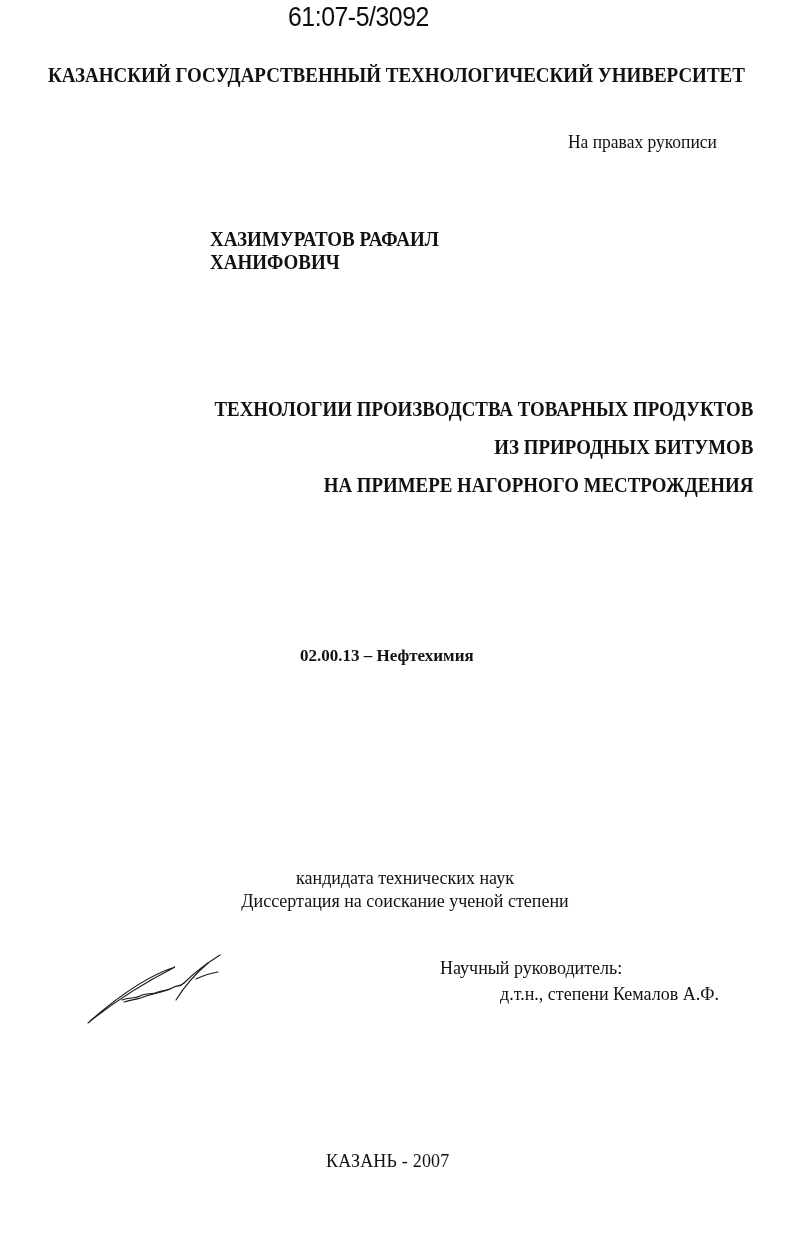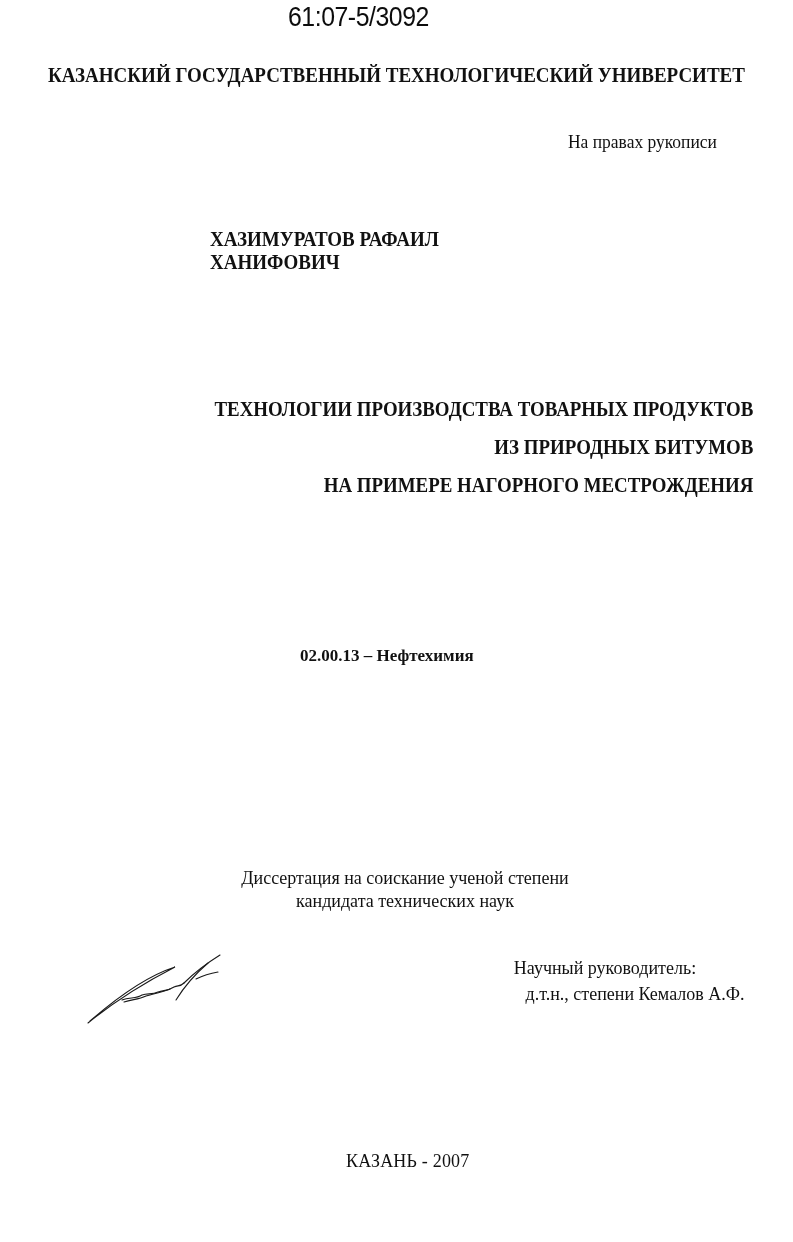--- a/index.html
+++ b/index.html
@@ -79,35 +79,34 @@
       text-align: center;
       font-size: 18px;
       line-height: 23px;
     }
     .advisor-block {
       top: 955px;
       left: 440px;
       width: 330px;
       font-size: 18px;
       line-height: 26px;
-      text-align: center;
     }
     .advisor-name {
       padding-left: 60px;
     }
     .signature {
       top: 945px;
       left: 80px;
       width: 160px;
       height: 85px;
     }
     .city-year {
       top: 1151px;
       font-size: 18px;
-      left: 346px;
+      left: 326px;
       width: 150px;
       text-align: left;
       letter-spacing: 0.2px;
     }
   </style>
 </head>
 <body>
 
 <div class="abs catalog-number">61:07-5/3092</div>
 
@@ -119,22 +118,22 @@
 
 <div class="abs center title-block">
   <div class="title-line">ТЕХНОЛОГИИ ПРОИЗВОДСТВА ТОВАРНЫХ ПРОДУКТОВ</div>
   <div class="title-line">ИЗ ПРИРОДНЫХ БИТУМОВ</div>
   <div class="title-line">НА ПРИМЕРЕ НАГОРНОГО МЕСТРОЖДЕНИЯ</div>
 </div>
 
 <div class="abs specialty">02.00.13 – Нефтехимия</div>
 
 <div class="abs degree-block">
+  <div>кандидата технических наук</div>
   <div>Диссертация на соискание ученой степени</div>
-  <div>кандидата технических наук</div>
 </div>
 
 <div class="abs signature">
   <svg width="160" height="85" viewBox="0 0 160 85" xmlns="http://www.w3.org/2000/svg">
     <g fill="none" stroke="#1a1a1a" stroke-width="1.1" stroke-linecap="round">
       <path d="M8 78 C 30 60, 60 40, 95 22 C 70 30, 40 50, 10 76"></path>
       <path d="M42 55 C 50 52, 56 54, 62 50 C 68 48, 72 50, 78 47 C 84 45, 88 46, 94 42 C 98 40, 100 42, 104 38"></path>
       <path d="M44 57 C 52 54, 58 55, 66 51 C 72 49, 80 48, 90 44"></path>
       <path d="M104 38 C 112 30, 124 20, 140 10"></path>
       <path d="M96 55 C 104 42, 114 30, 128 18"></path>

